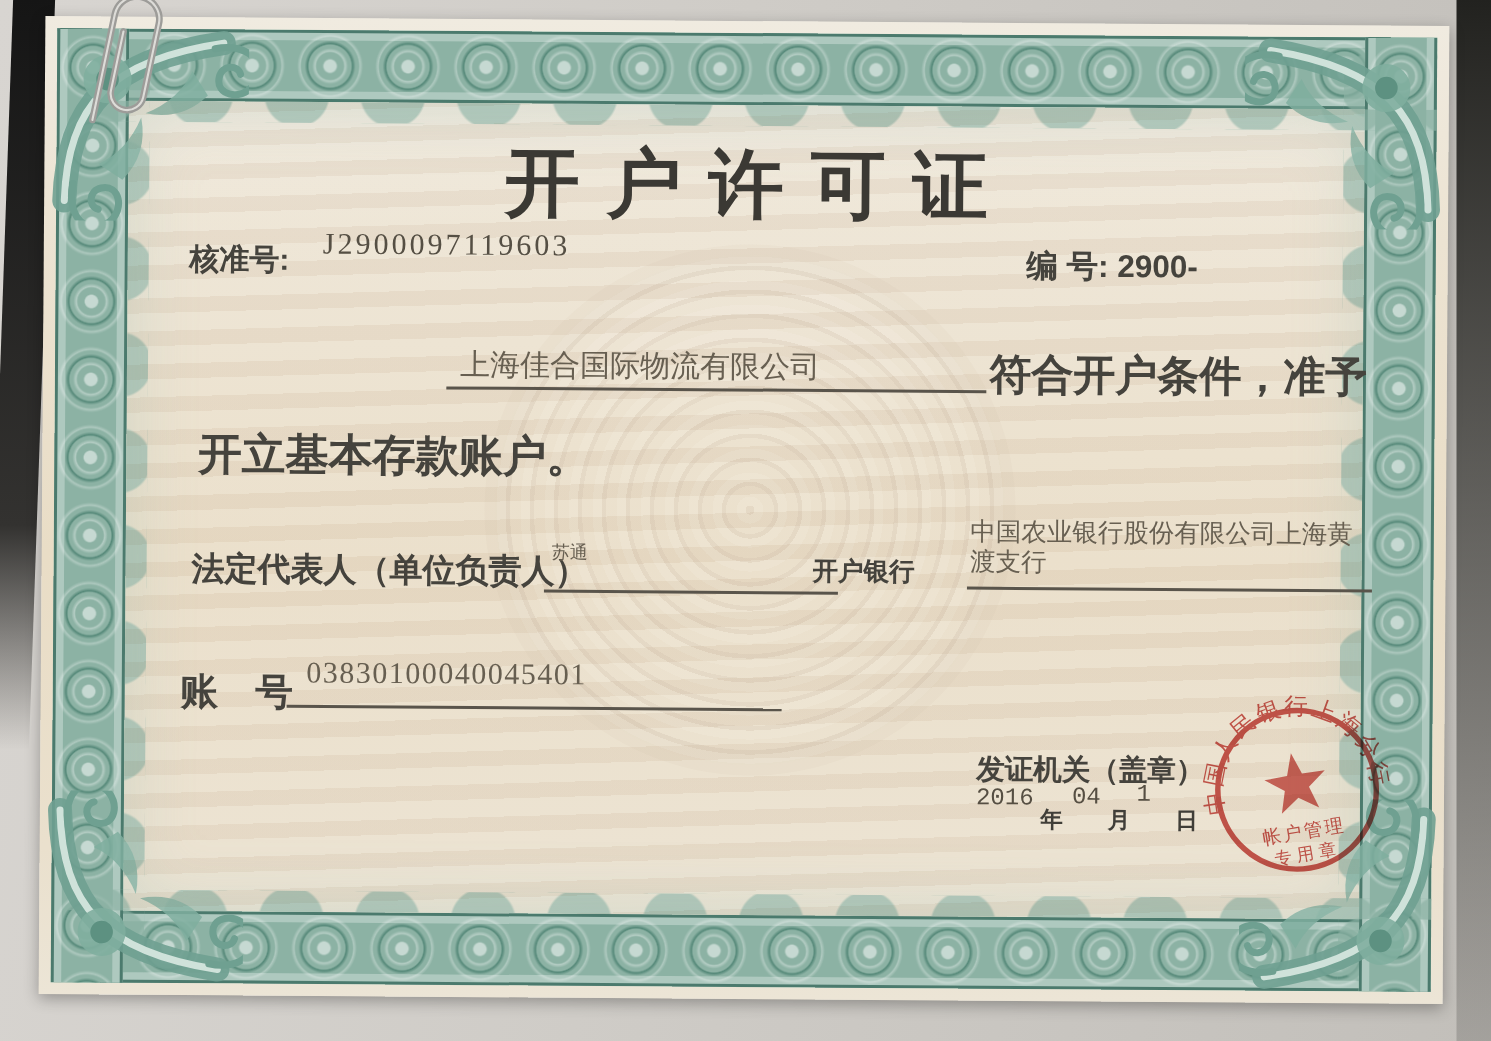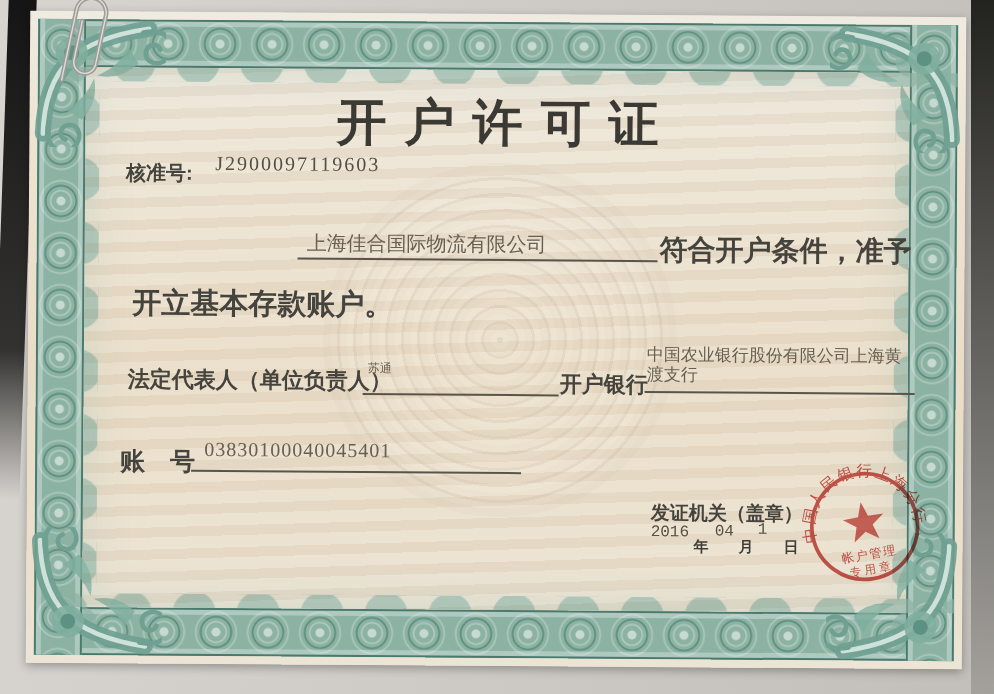--- a/index.html
+++ b/index.html
@@ -62,21 +62,21 @@
   .approval-val{left:186px;top:140px;font-size:20px;letter-spacing:2px;color:#554f44;}
   .serial-lbl{left:655px;top:148px;font-size:21px;}
   .serial-val{left:818px;top:147px;font-size:21px;letter-spacing:3px;color:#c0504a;
     font-family:"Liberation Serif",serif;}
   .audit-prefix{left:148px;top:214px;font-size:29px;}
   .company{left:278px;top:217px;font-size:20px;}
   .audit-suffix{left:631px;top:216px;font-size:28px;}
   .open-line{left:104px;top:272px;font-size:29px;}
   .rep-lbl{left:100px;top:353px;font-size:22px;}
   .rep-name{left:340px;top:347px;font-size:12px;}
-  .bank-lbl{left:532px;top:355px;font-size:22px;}
+  .bank-lbl{left:514px;top:355px;font-size:17px;}
   .bank-name{left:619px;top:330px;font-size:17px;line-height:20px;white-space:normal;width:282px;}
   .acct-lbl{left:93px;top:433px;font-size:25px;}
   .acct-val{left:177px;top:426px;font-size:20px;letter-spacing:1px;}
   .issuer-lbl{left:624px;top:485px;font-size:19px;}
   .d-num{font-family:Liberation Mono, monospace;color:#564f43;font-size:16px;}
   .d-unit{font-weight:700;color:#403e38;font-size:15px;}
   
   .stamp{position:absolute;left:772px;top:444px;width:132px;height:132px;
     opacity:.88;mix-blend-mode:multiply;}
   .clip{position:absolute;left:52px;top:-10px;width:66px;height:104px;transform:rotate(12deg);}
@@ -127,20 +127,21 @@
       </svg>
 
     <div class="interior"></div>
     <div class="medallion"></div>
 
     <div class="t title">开户许可证</div>
 
     <div class="t lbl approval-lbl">核准号:</div>
     <div class="t val approval-val">J2900097119603</div>
 
+    <div class="t lbl serial-lbl">编 号: 2900-</div>
 
     <div class="t val company">上海佳合国际物流有限公司</div>
     <div class="uline" style="left:269px;top:245px;width:360px;"></div>
     <div class="t lbl audit-suffix">符合开户条件，准予</div>
 
     <div class="t lbl open-line">开立基本存款账户。</div>
 
     <div class="t lbl rep-lbl">法定代表人（单位负责人）</div>
     <div class="t val rep-name">苏通</div>
     <div class="uline" style="left:335px;top:380px;width:196px;"></div>

